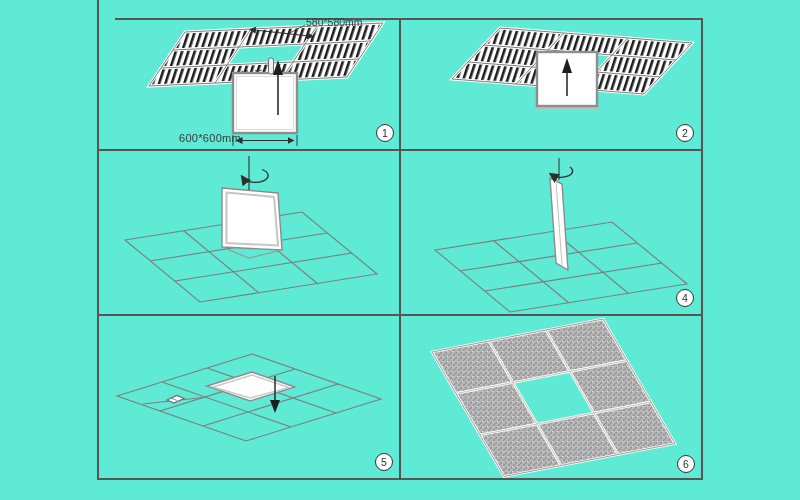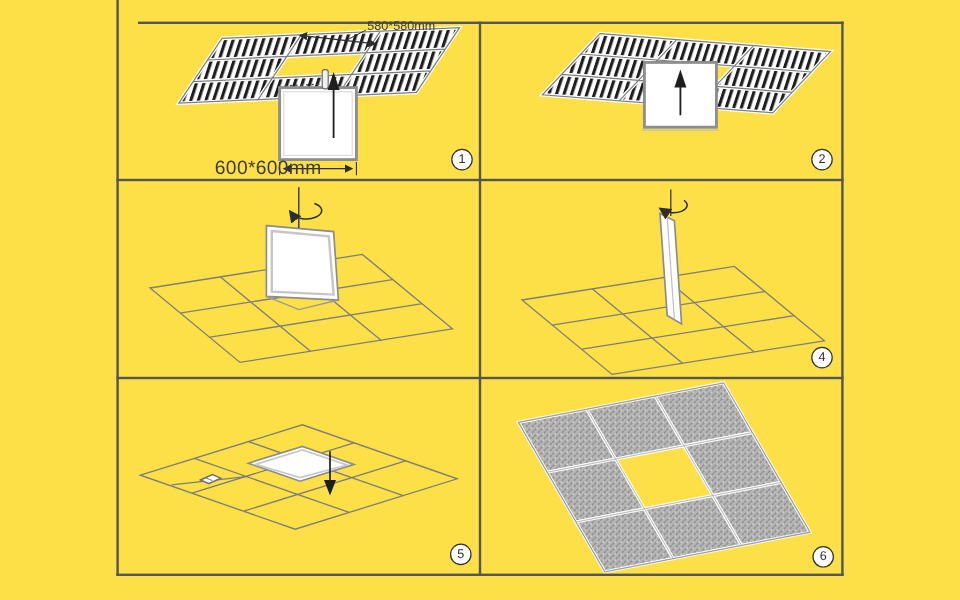--- a/index.html
+++ b/index.html
@@ -1,21 +1,21 @@
 <!DOCTYPE html>
 <html><head>
 <meta charset="utf-8">
 <style>
   html,body{margin:0;padding:0;background:#fff;}
-  #stage{position:relative;width:800px;height:500px;background:#fde047;overflow:hidden;
+  #stage{position:relative;width:800px;height:500px;background:#5eead4;overflow:hidden;
          font-family:"Liberation Sans","DejaVu Sans",sans-serif;}
   .frameline{position:absolute;background:#555555;}
   .dim{position:absolute;color:#3c3c3c;white-space:nowrap;}
   #dim580{left:306px;top:16px;font-size:10.5px;}
-  #dim600{left:179px;top:132px;font-size:16px;letter-spacing:.3px;}
+  #dim600{left:179px;top:132px;font-size:11px;letter-spacing:.3px;}
   .badge{position:absolute;width:16px;height:16px;border:1.5px solid #2f2f2f;border-radius:50%;
          background:#fff;color:#2f2f2f;text-align:center;font-size:10.5px;line-height:16px;}
   svg{position:absolute;display:block;}
 </style>
 </head>
 <body>
 
 <div id="stage">
 
   <div class="frameline" style="left:97px;top:0;width:2px;height:480px;"></div>

